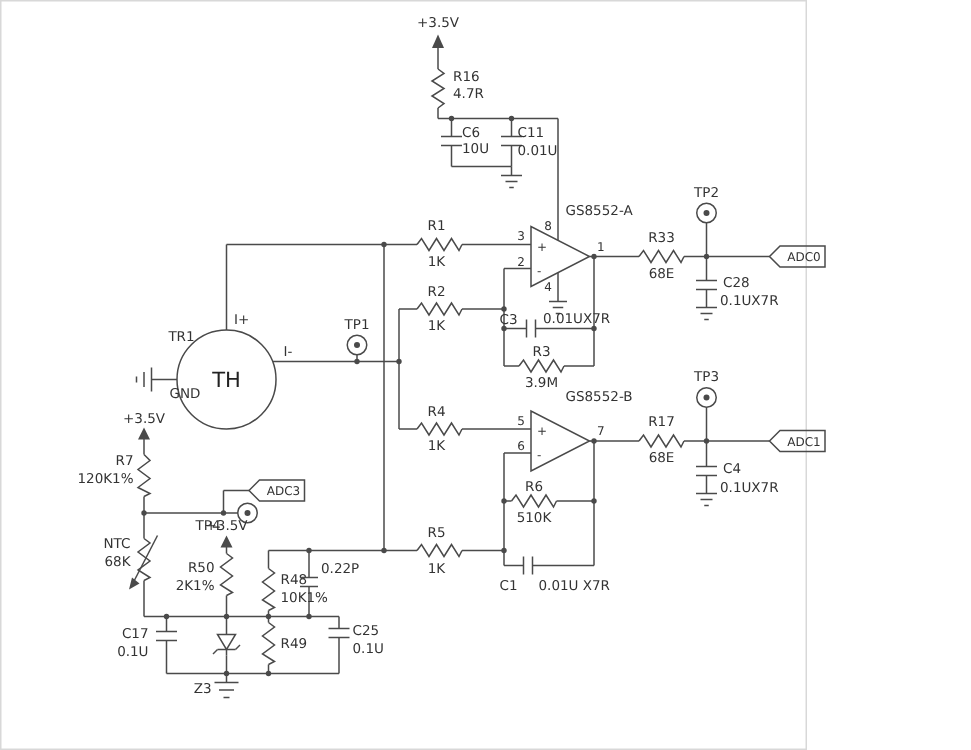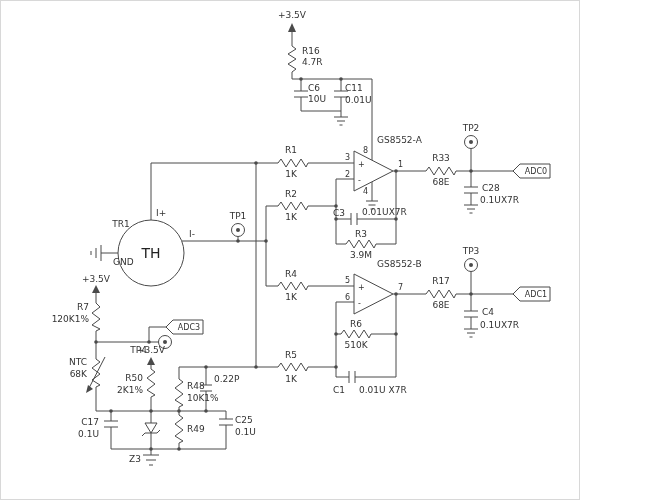--- a/index.html
+++ b/index.html
@@ -1,17 +1,17 @@
 <!DOCTYPE html>
 <html><head>
 <meta charset="utf-8">
 <style>
   html,body{margin:0;padding:0;background:#ffffff;}
   #canvas{
-    width:580px;height:500px;position:relative;background:#ffffff;
+    width:538px;height:500px;position:relative;background:#ffffff;
     border:1px solid #d8d8d8;box-sizing:border-box;
     font-family:"DejaVu Sans",sans-serif;
   }
   svg{display:block}
   .wire{stroke:#4a4a4a;stroke-width:1;fill:none;}
   .sym{stroke:#4a4a4a;stroke-width:1;fill:none;}
   .dot{fill:#4a4a4a;stroke:none;}
   .lbl{font:9px "DejaVu Sans",sans-serif;fill:#333;}
   .pin{font:8px "DejaVu Sans",sans-serif;fill:#333;}
   .flagtxt{font:8px "DejaVu Sans",sans-serif;fill:#333;}

